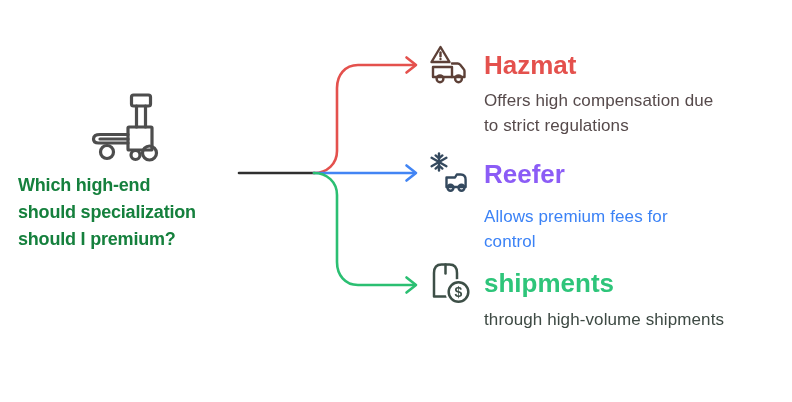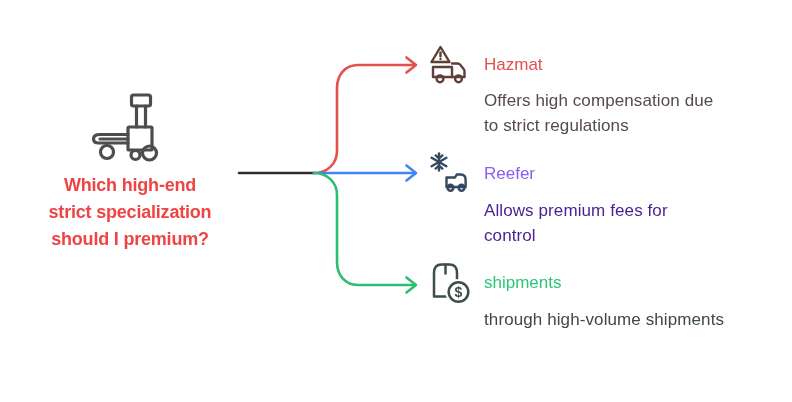--- a/index.html
+++ b/index.html
@@ -11,64 +11,64 @@
     width: 792px;
     height: 402px;
     background: #ffffff;
     overflow: hidden;
   }
 
   
   .q-icon { position: absolute; left: 86px; top: 92px; width: 82px; height: 74px; }
   .q-text {
     position: absolute; left: 18px; top: 172px; width: 224px;
-    text-align: center; font-weight: bold; font-size: 18px; line-height: 27px;
-    letter-spacing: -0.2px; color: #ef4444;
+    font-weight: bold; font-size: 18px; line-height: 27px;
+    letter-spacing: -0.2px; color: #15803d;
   }
   .q-text span { display: block; }
 
   
   .connector { position: absolute; left: 0; top: 0; width: 792px; height: 402px; pointer-events: none; }
 
   
   .b-icon { position: absolute; }
   .icon-hazmat   { left: 429px; top: 44px;  width: 42px; height: 42px; }
   .icon-reefer   { left: 428px; top: 151px; width: 42px; height: 42px; }
   .icon-ecom     { left: 427px; top: 260px; width: 46px; height: 47px; }
 
-  .b-label { position: absolute; left: 484px; font-weight: normal; font-size: 17px; line-height: 24px; }
+  .b-label { position: absolute; left: 484px; font-weight: bold; font-size: 26px; line-height: 24px; }
   .label-hazmat { top: 53px;  color: #e4514d; }
   .label-reefer { top: 162px; color: #8b5cf6; }
   .label-ecom   { top: 271px; color: #2ec57a; }
 
   .b-desc { position: absolute; left: 484px; font-size: 17px; line-height: 25px; letter-spacing: 0.1px; }
   .b-desc span { display: block; }
   .desc-hazmat { top: 88px;  color: #564a4b; }
-  .desc-reefer { top: 198px; color: #4c1d95; }
+  .desc-reefer { top: 204px; color: #3b82f6; }
   .desc-ecom   { top: 307px; color: #3e4a44; }
 </style>
 </head>
 <body>
 
 <div class="canvas">
 
   <svg class="q-icon" viewBox="0 0 82 74" fill="none" stroke="#4d4d4d" stroke-width="3.2" stroke-linecap="round" stroke-linejoin="round">
     <rect x="45.5" y="3" width="19" height="11" rx="2"></rect>
     <path d="M50.5,14 V35 M59.5,14 V35"></path>
     <rect x="42" y="35" width="24" height="23" rx="1"></rect>
     <path d="M42,42.5 H14 Q7.5,42.5 7.5,47 Q7.5,51 12.5,51 H42"></path>
     <path d="M42,47 H14"></path>
     <circle cx="21" cy="60" r="6.5"></circle>
     <circle cx="49.5" cy="63" r="4.5"></circle>
     <circle cx="63.5" cy="61" r="7"></circle>
   </svg>
 
   <div class="q-text">
     <span>Which high-end</span>
-    <span>strict specialization</span>
+    <span>should specialization</span>
     <span>should I premium?</span>
   </div>
 
   <svg class="connector" viewBox="0 0 792 402" fill="none" stroke-linecap="round" stroke-linejoin="round" stroke-width="2.6">
     <path stroke="#2f2f2f" d="M239,173 H314"></path>
     <path stroke="#e4514d" d="M314,173 C327,173 337,164 337,151 V88 C337,75 345,65 358,65 H415"></path>
     <path stroke="#e4514d" d="M406.5,57.5 L416,65 L406.5,72.5"></path>
     <path stroke="#4285f4" d="M314,173 H415"></path>
     <path stroke="#4285f4" d="M406.5,165.5 L416,173 L406.5,180.5"></path>
     <path stroke="#2bbf72" d="M314,173 C327,173 337,182 337,195 V262 C337,275 345,285 358,285 H415"></path>

